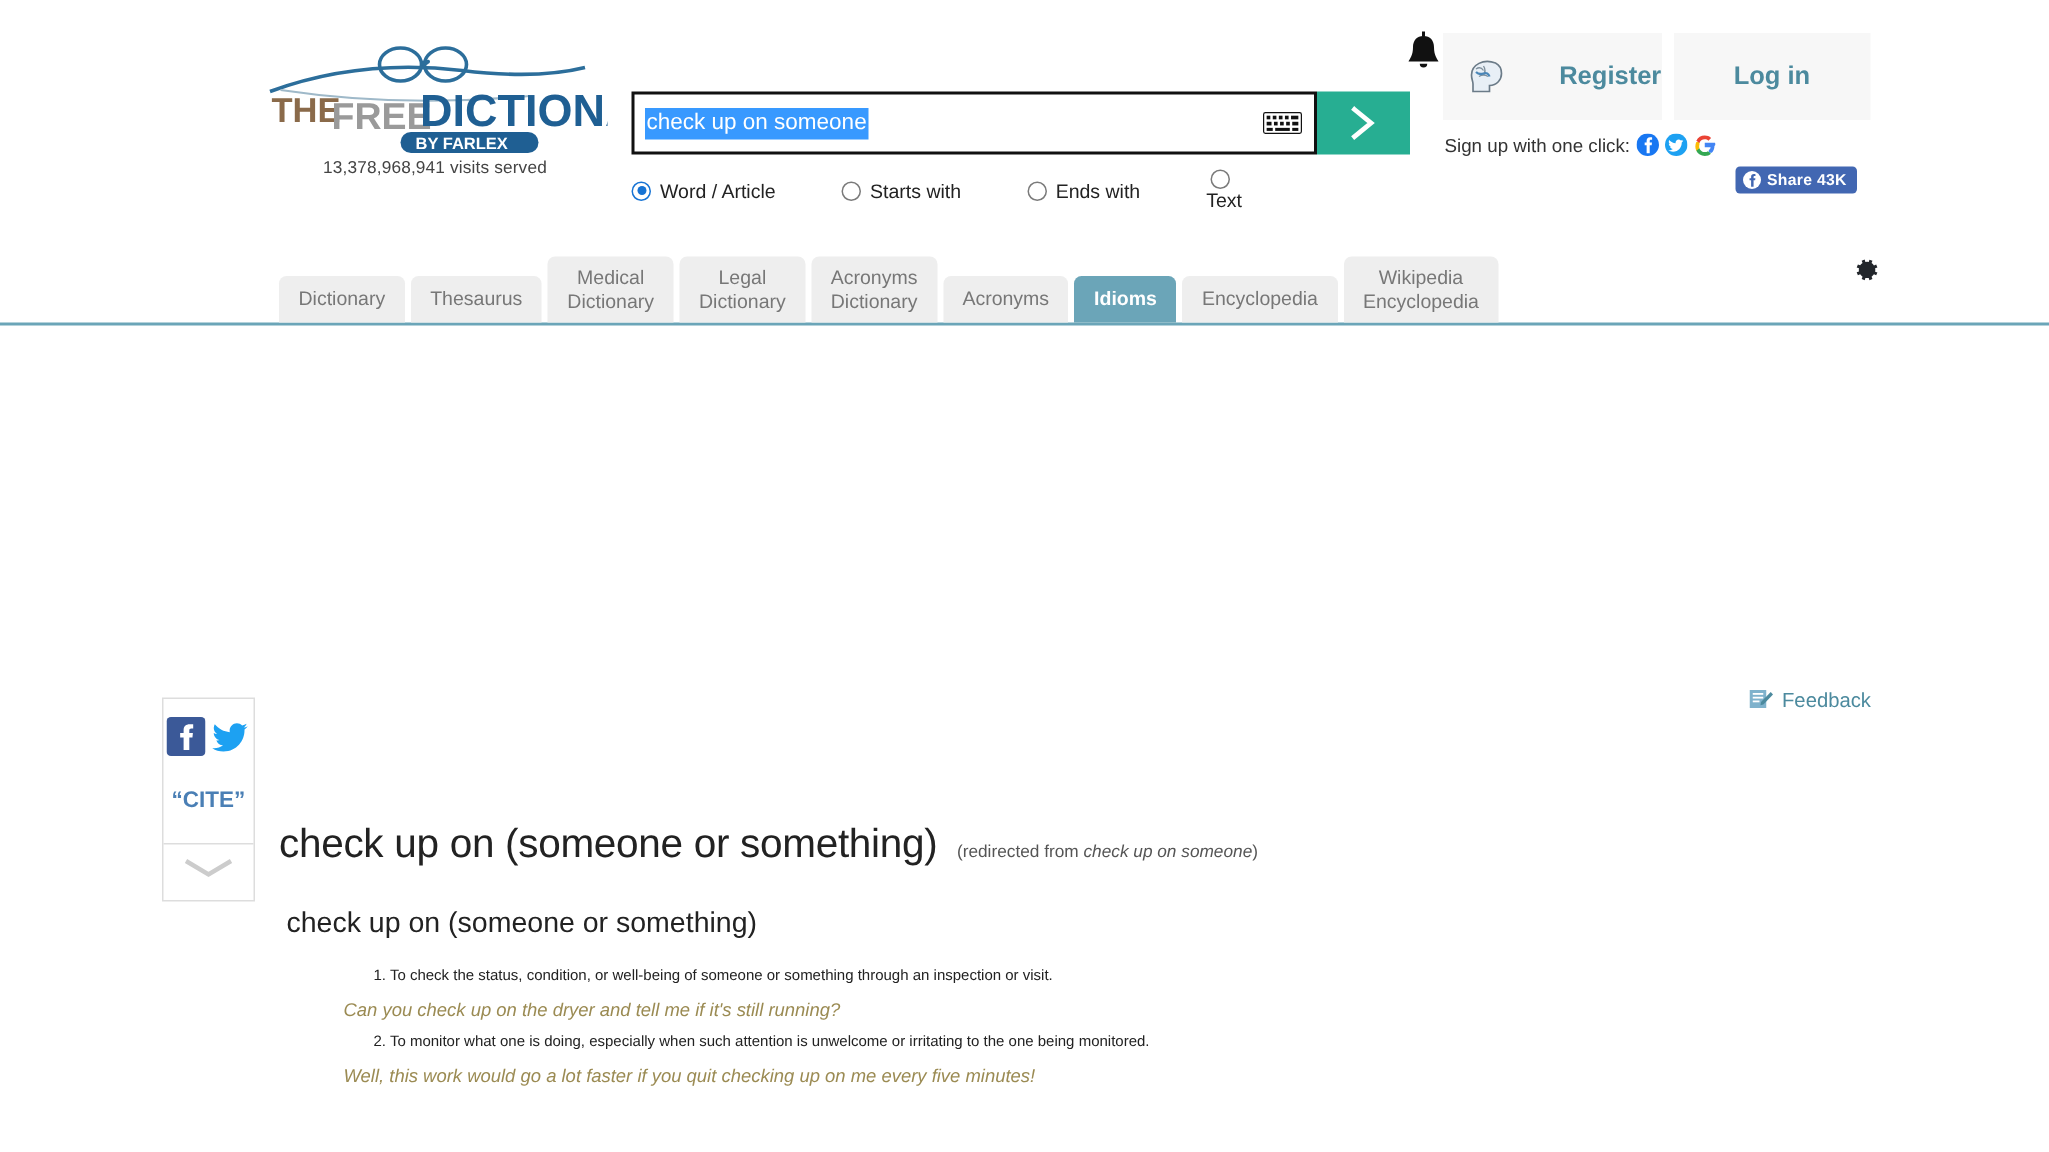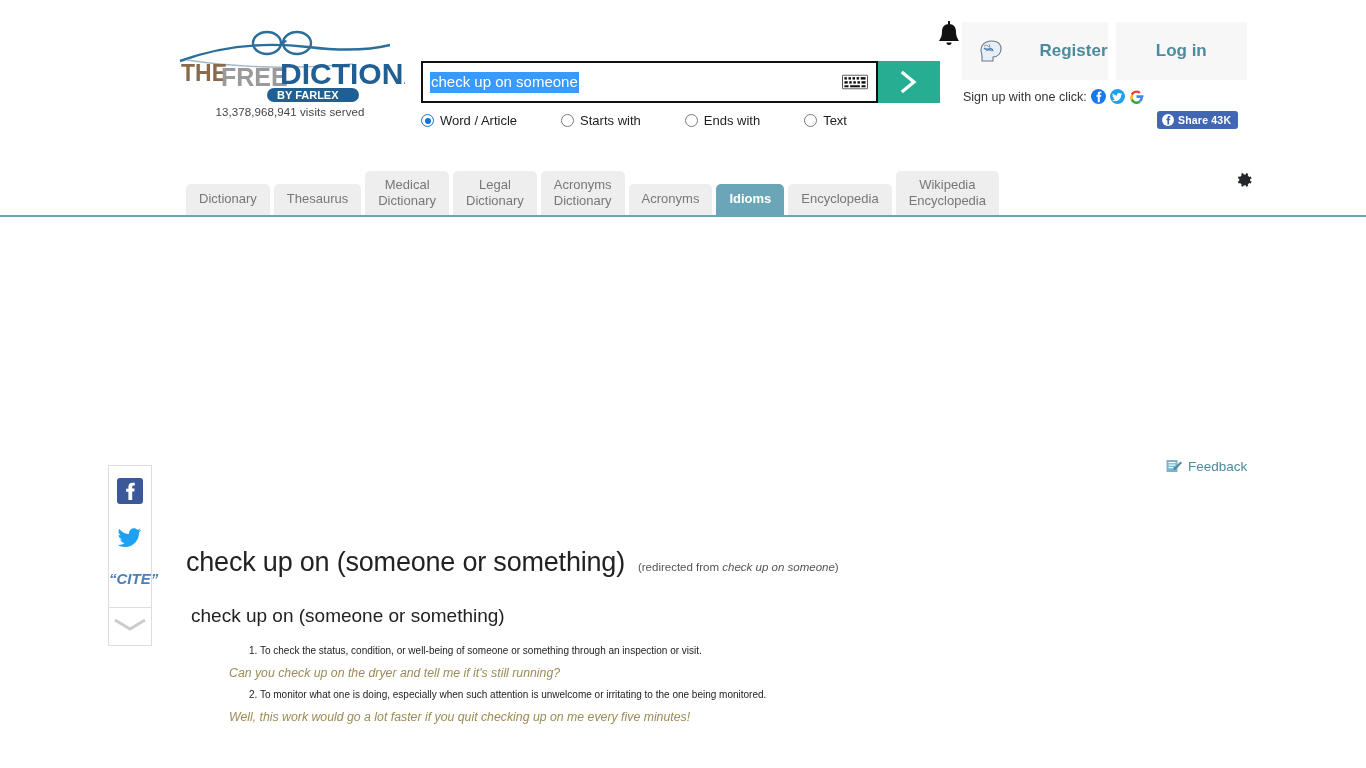--- a/index.html
+++ b/index.html
@@ -80,21 +80,21 @@
     display: flex;
     font-size: 13px;
     color: #222;
   }
   .radio-item {
     display: flex;
     align-items: center;
     margin-right: 44px;
     white-space: nowrap;
   }
-  .radio-item:last-child { margin-right: 0; }
+  .radio-item:last-child { margin-right: 0; flex-direction: column; }
   .rb {
     width: 13px; height: 13px;
     border: 1px solid #7a7a7a;
     border-radius: 50%;
     margin-right: 6px;
     background: #fff;
     position: relative;
     flex: none;
   }
   .rb.on {
@@ -234,25 +234,24 @@
     font-size: 13.5px;
     color: #4c8a9e;
     cursor: pointer;
   }
   .feedback svg { margin-right: 6px; }
 
   
   .rail {
     position: absolute;
     left: 108px; top: 248px;
-    width: 44px;
+    width: 62px;
     border: 1px solid #ddd;
     background: #fff;
     text-align: center;
-    font-style: italic;
   }
   .rail-inner { padding: 12px 0 8px 0; }
   .rail-icon {
     margin: 0 auto 16px auto;
     width: 26px; height: 26px;
     cursor: pointer;
   }
   .rail-cite {
     font-size: 15px;
     font-weight: bold;

